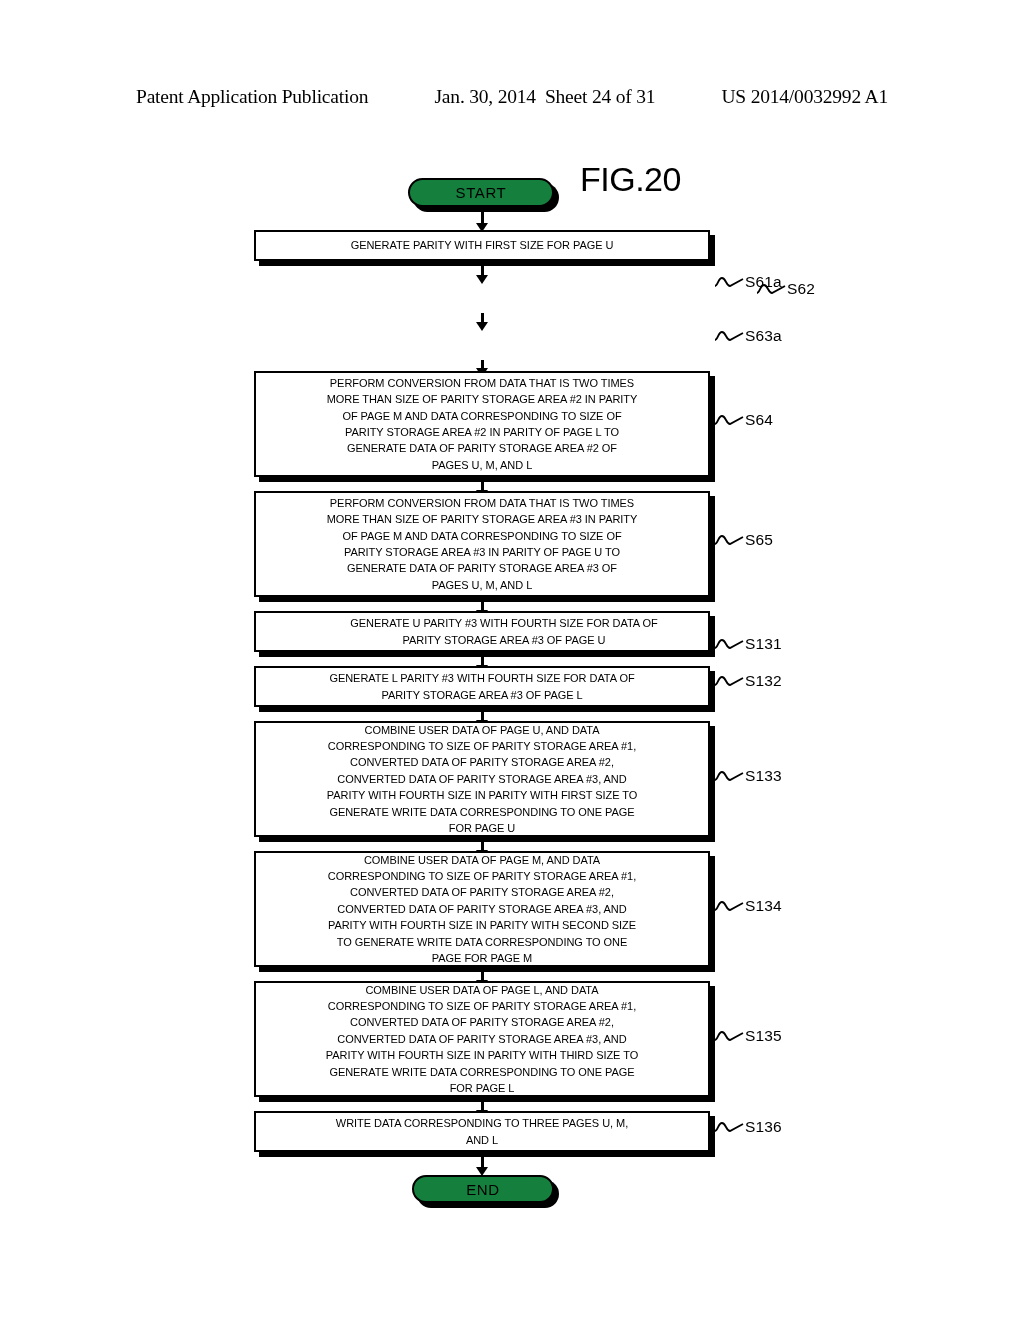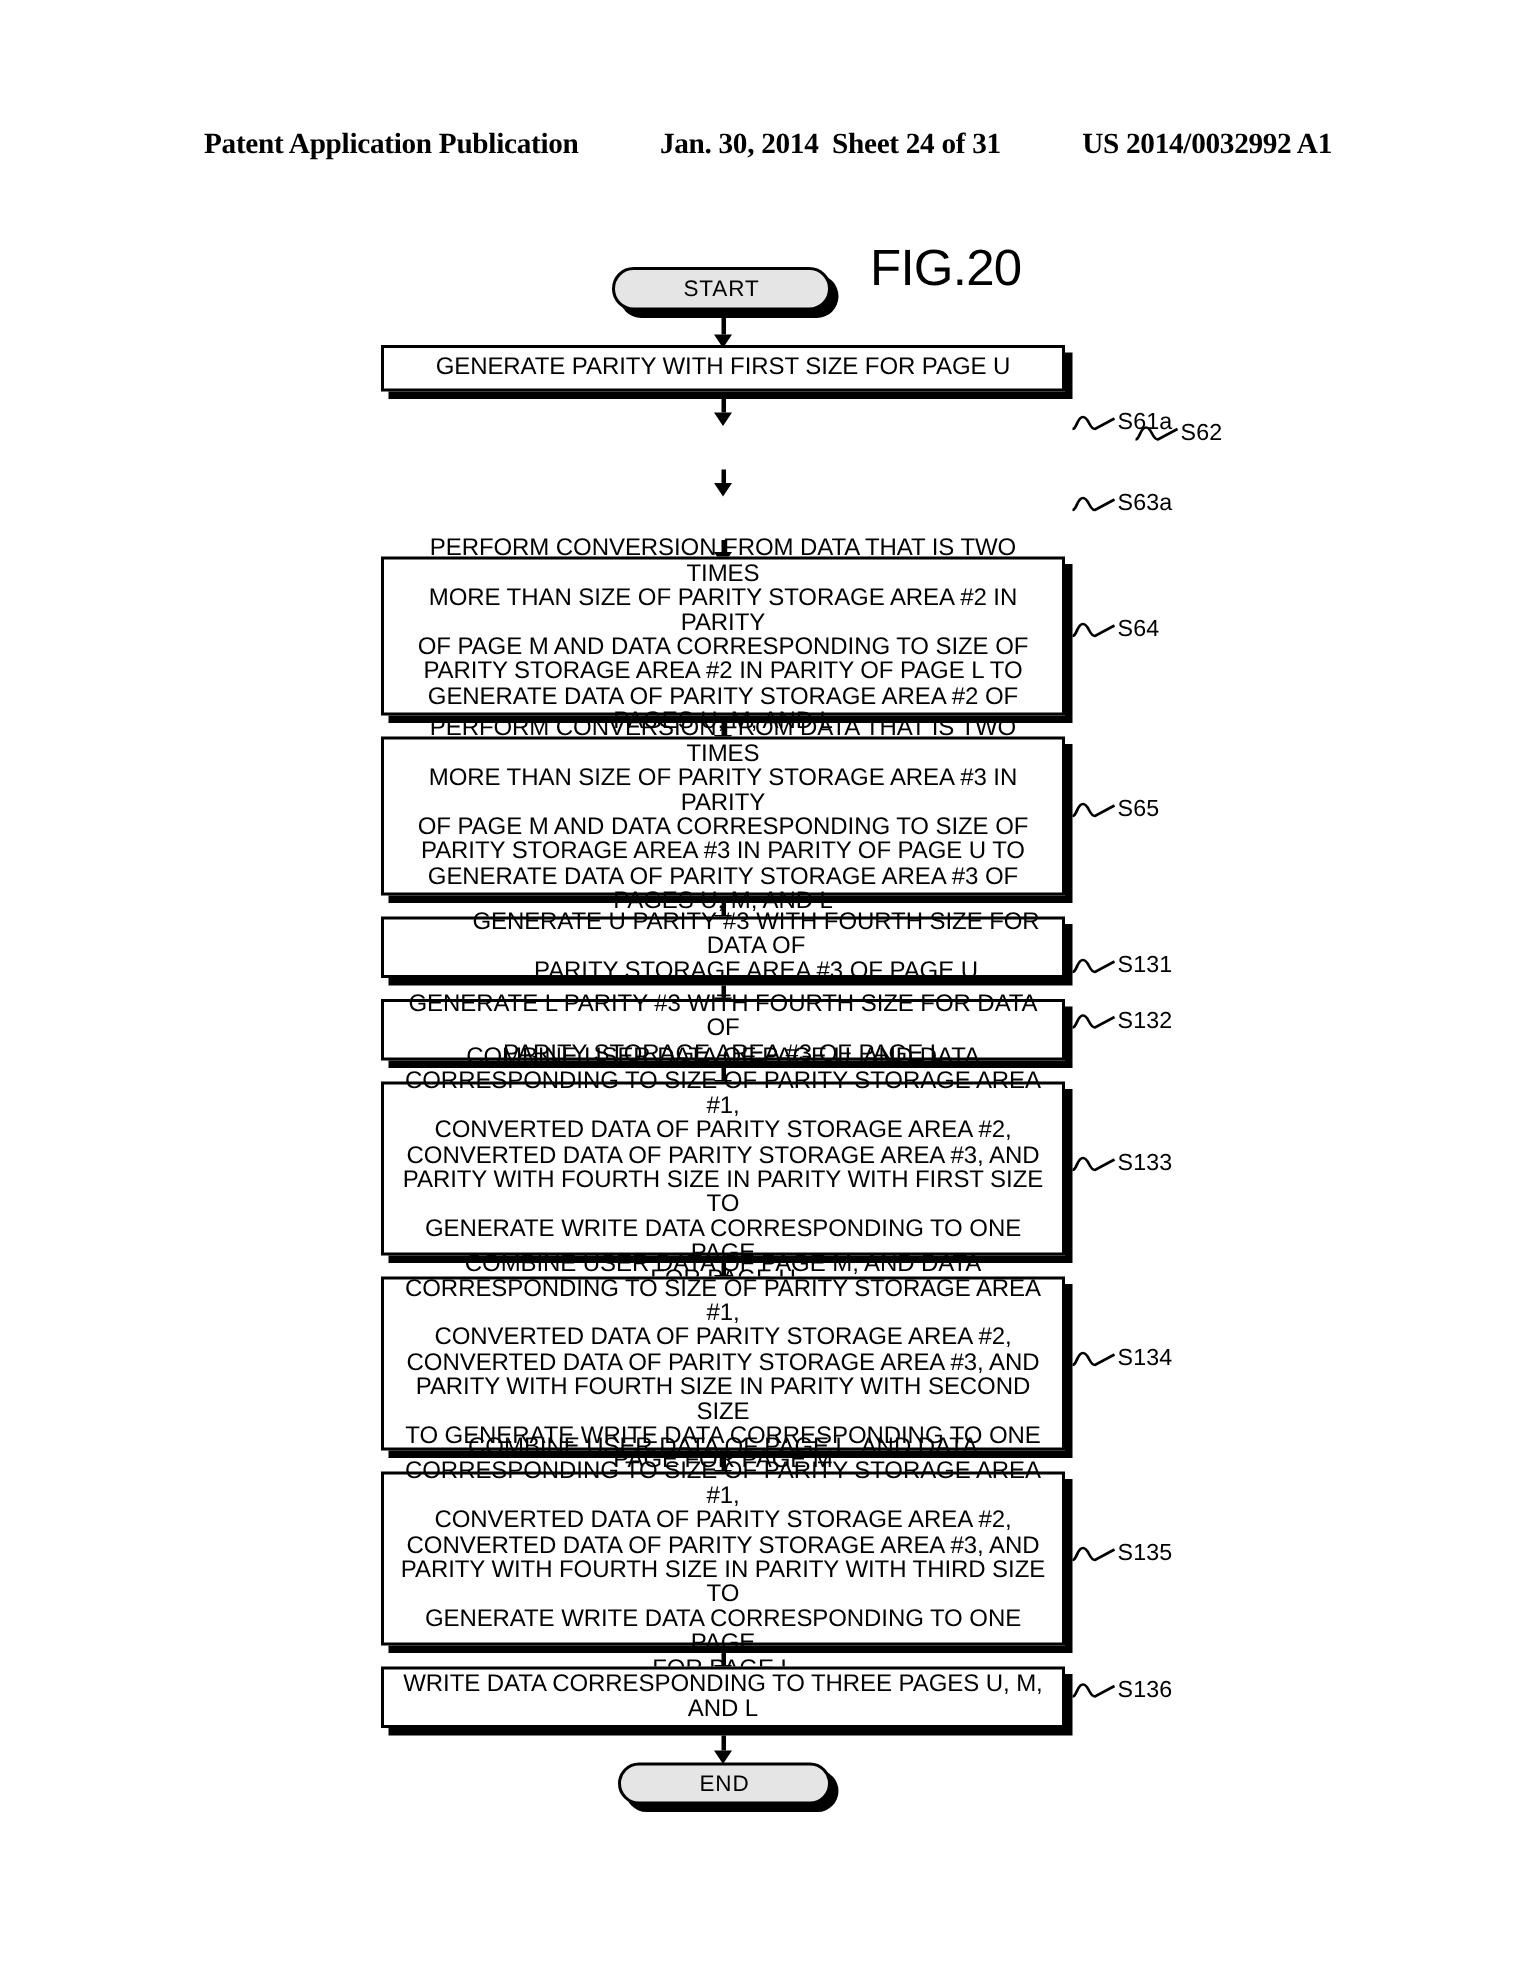--- a/index.html
+++ b/index.html
@@ -19,21 +19,21 @@
   
   #pub-header {
     position: absolute;
     top: 86px;
     left: 136px;
     width: 752px;
     display: flex;
     justify-content: space-between;
     align-items: baseline;
     font-family: "Liberation Serif", serif;
-    font-weight: bold;
+    font-weight: normal;
     font-size: 19.5px;
     letter-spacing: -0.2px;
     white-space: nowrap;
   }
   #pub-header .mid {
     display: flex;
     gap: 9px;
   }
 
   
@@ -55,21 +55,21 @@
     width: 1024px;
     height: 1320px;
   }
 
   
   .terminator {
     position: absolute;
     box-sizing: border-box;
     border: 2.5px solid #000;
     border-radius: 999px;
-    background: #e5e5e5;
+    background: #15803d;
     display: flex;
     align-items: center;
     justify-content: center;
     font-size: 15px;
     letter-spacing: 0.6px;
     box-shadow: 5px 5px 0 0 #000;
     z-index: 2;
   }
 
   
@@ -81,21 +81,21 @@
     border: 2.5px solid #000;
     background: #fff;
     box-shadow: 5px 5px 0 0 #000;
     display: flex;
     align-items: center;
     justify-content: center;
     text-align: center;
     z-index: 2;
   }
   .step-text {
-    font-size: 16px;
+    font-size: 11px;
     line-height: 16.4px;
     letter-spacing: -0.05px;
     white-space: pre-line;
     padding: 0 6px;
   }
 
   
   .connector {
     position: absolute;
     left: 479px;

